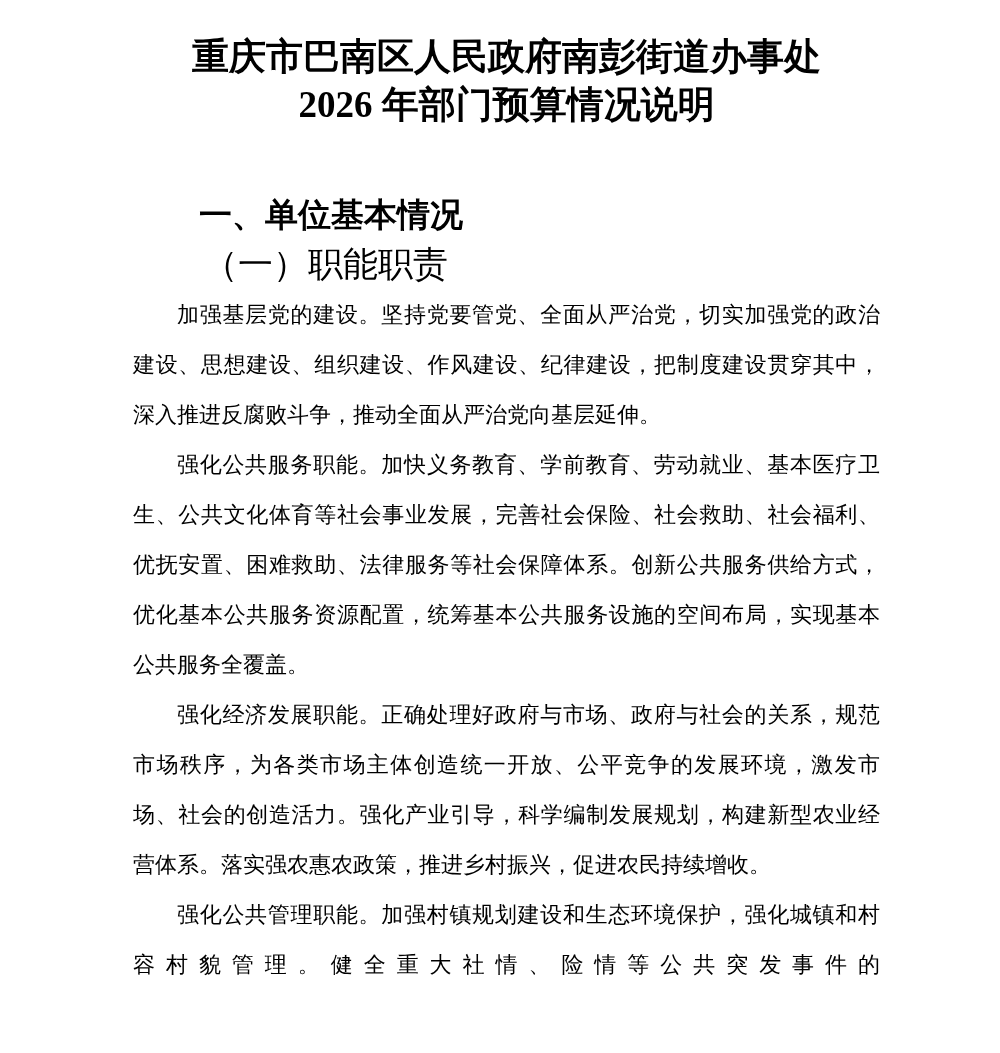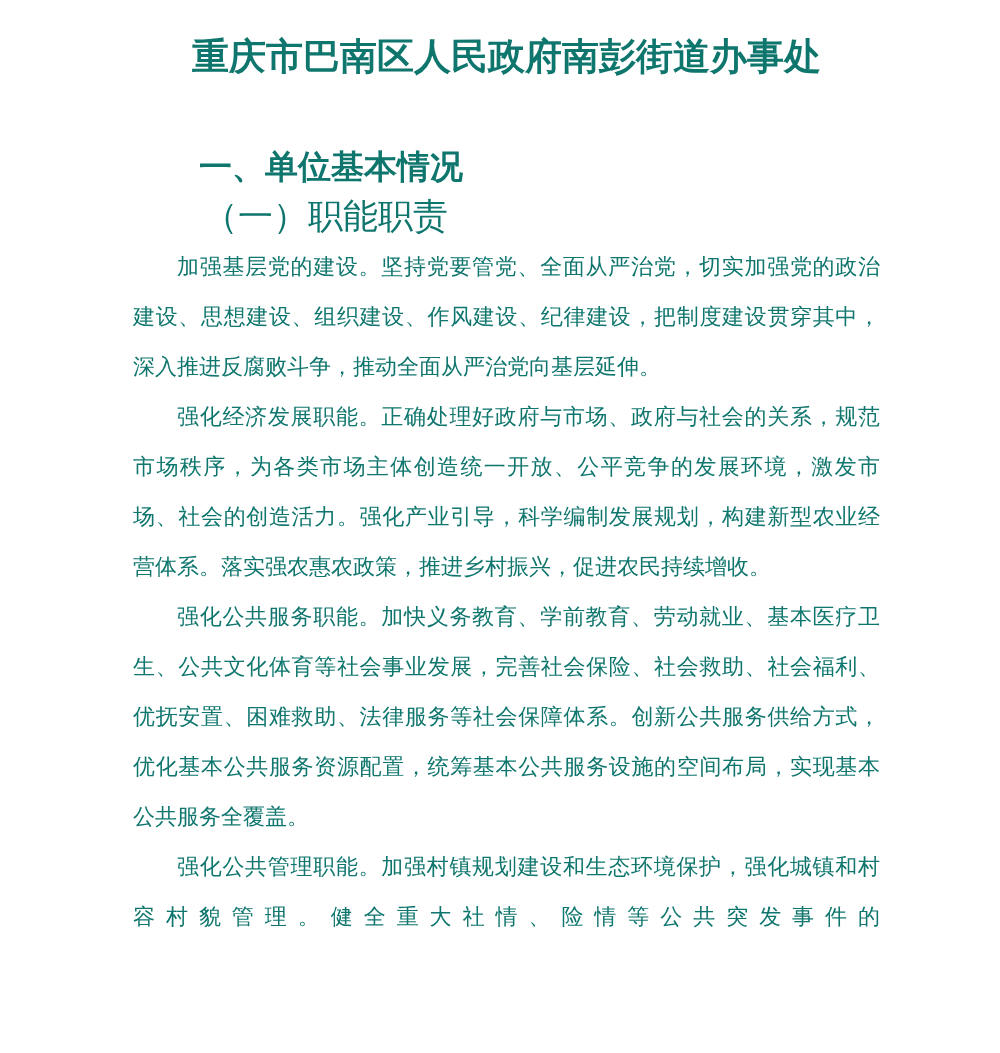--- a/index.html
+++ b/index.html
@@ -4,21 +4,21 @@
 <style>
   html, body {
     margin: 0;
     padding: 0;
     background: #ffffff;
   }
   .page {
     width: 1000px;
     height: 1053px;
     background: #ffffff;
-    color: #0f766e;
+    color: #000000;
     overflow: hidden;
     position: relative;
     font-family: "Liberation Serif", "DejaVu Serif", serif;
   }
   .doc {
     padding: 8px 120px 0 133px; 
   }
   .title {
     text-align: center;
     font-weight: 700;
@@ -62,30 +62,31 @@
   }
 </style>
 </head>
 <body>
 
 <div class="page">
   <div class="doc">
 
     <h1 class="title">
       <span class="title-line">重庆市巴南区人民政府南彭街道办事处</span>
+      <span class="title-line">2026 年部门预算情况说明</span>
     </h1>
 
     <div class="content">
       <h2 class="heading">一、单位基本情况</h2>
 
       <h3 class="subsection">（一）职能职责</h3>
 
       <p class="body-para">加强基层党的建设。坚持党要管党、全面从严治党，切实加强党的政治建设、思想建设、组织建设、作风建设、纪律建设，把制度建设贯穿其中，深入推进反腐败斗争，推动全面从严治党向基层延伸。</p>
 
+      <p class="body-para">强化公共服务职能。加快义务教育、学前教育、劳动就业、基本医疗卫生、公共文化体育等社会事业发展，完善社会保险、社会救助、社会福利、优抚安置、困难救助、法律服务等社会保障体系。创新公共服务供给方式，优化基本公共服务资源配置，统筹基本公共服务设施的空间布局，实现基本公共服务全覆盖。</p>
+
       <p class="body-para">强化经济发展职能。正确处理好政府与市场、政府与社会的关系，规范市场秩序，为各类市场主体创造统一开放、公平竞争的发展环境，激发市场、社会的创造活力。强化产业引导，科学编制发展规划，构建新型农业经营体系。落实强农惠农政策，推进乡村振兴，促进农民持续增收。</p>
-
-      <p class="body-para">强化公共服务职能。加快义务教育、学前教育、劳动就业、基本医疗卫生、公共文化体育等社会事业发展，完善社会保险、社会救助、社会福利、优抚安置、困难救助、法律服务等社会保障体系。创新公共服务供给方式，优化基本公共服务资源配置，统筹基本公共服务设施的空间布局，实现基本公共服务全覆盖。</p>
 
       <p class="body-para continued">强化公共管理职能。加强村镇规划建设和生态环境保护，强化城镇和村容村貌管理。健全重大社情、险情等公共突发事件的</p>
     </div>
 
   </div>
 </div>
 
 </body></html>

